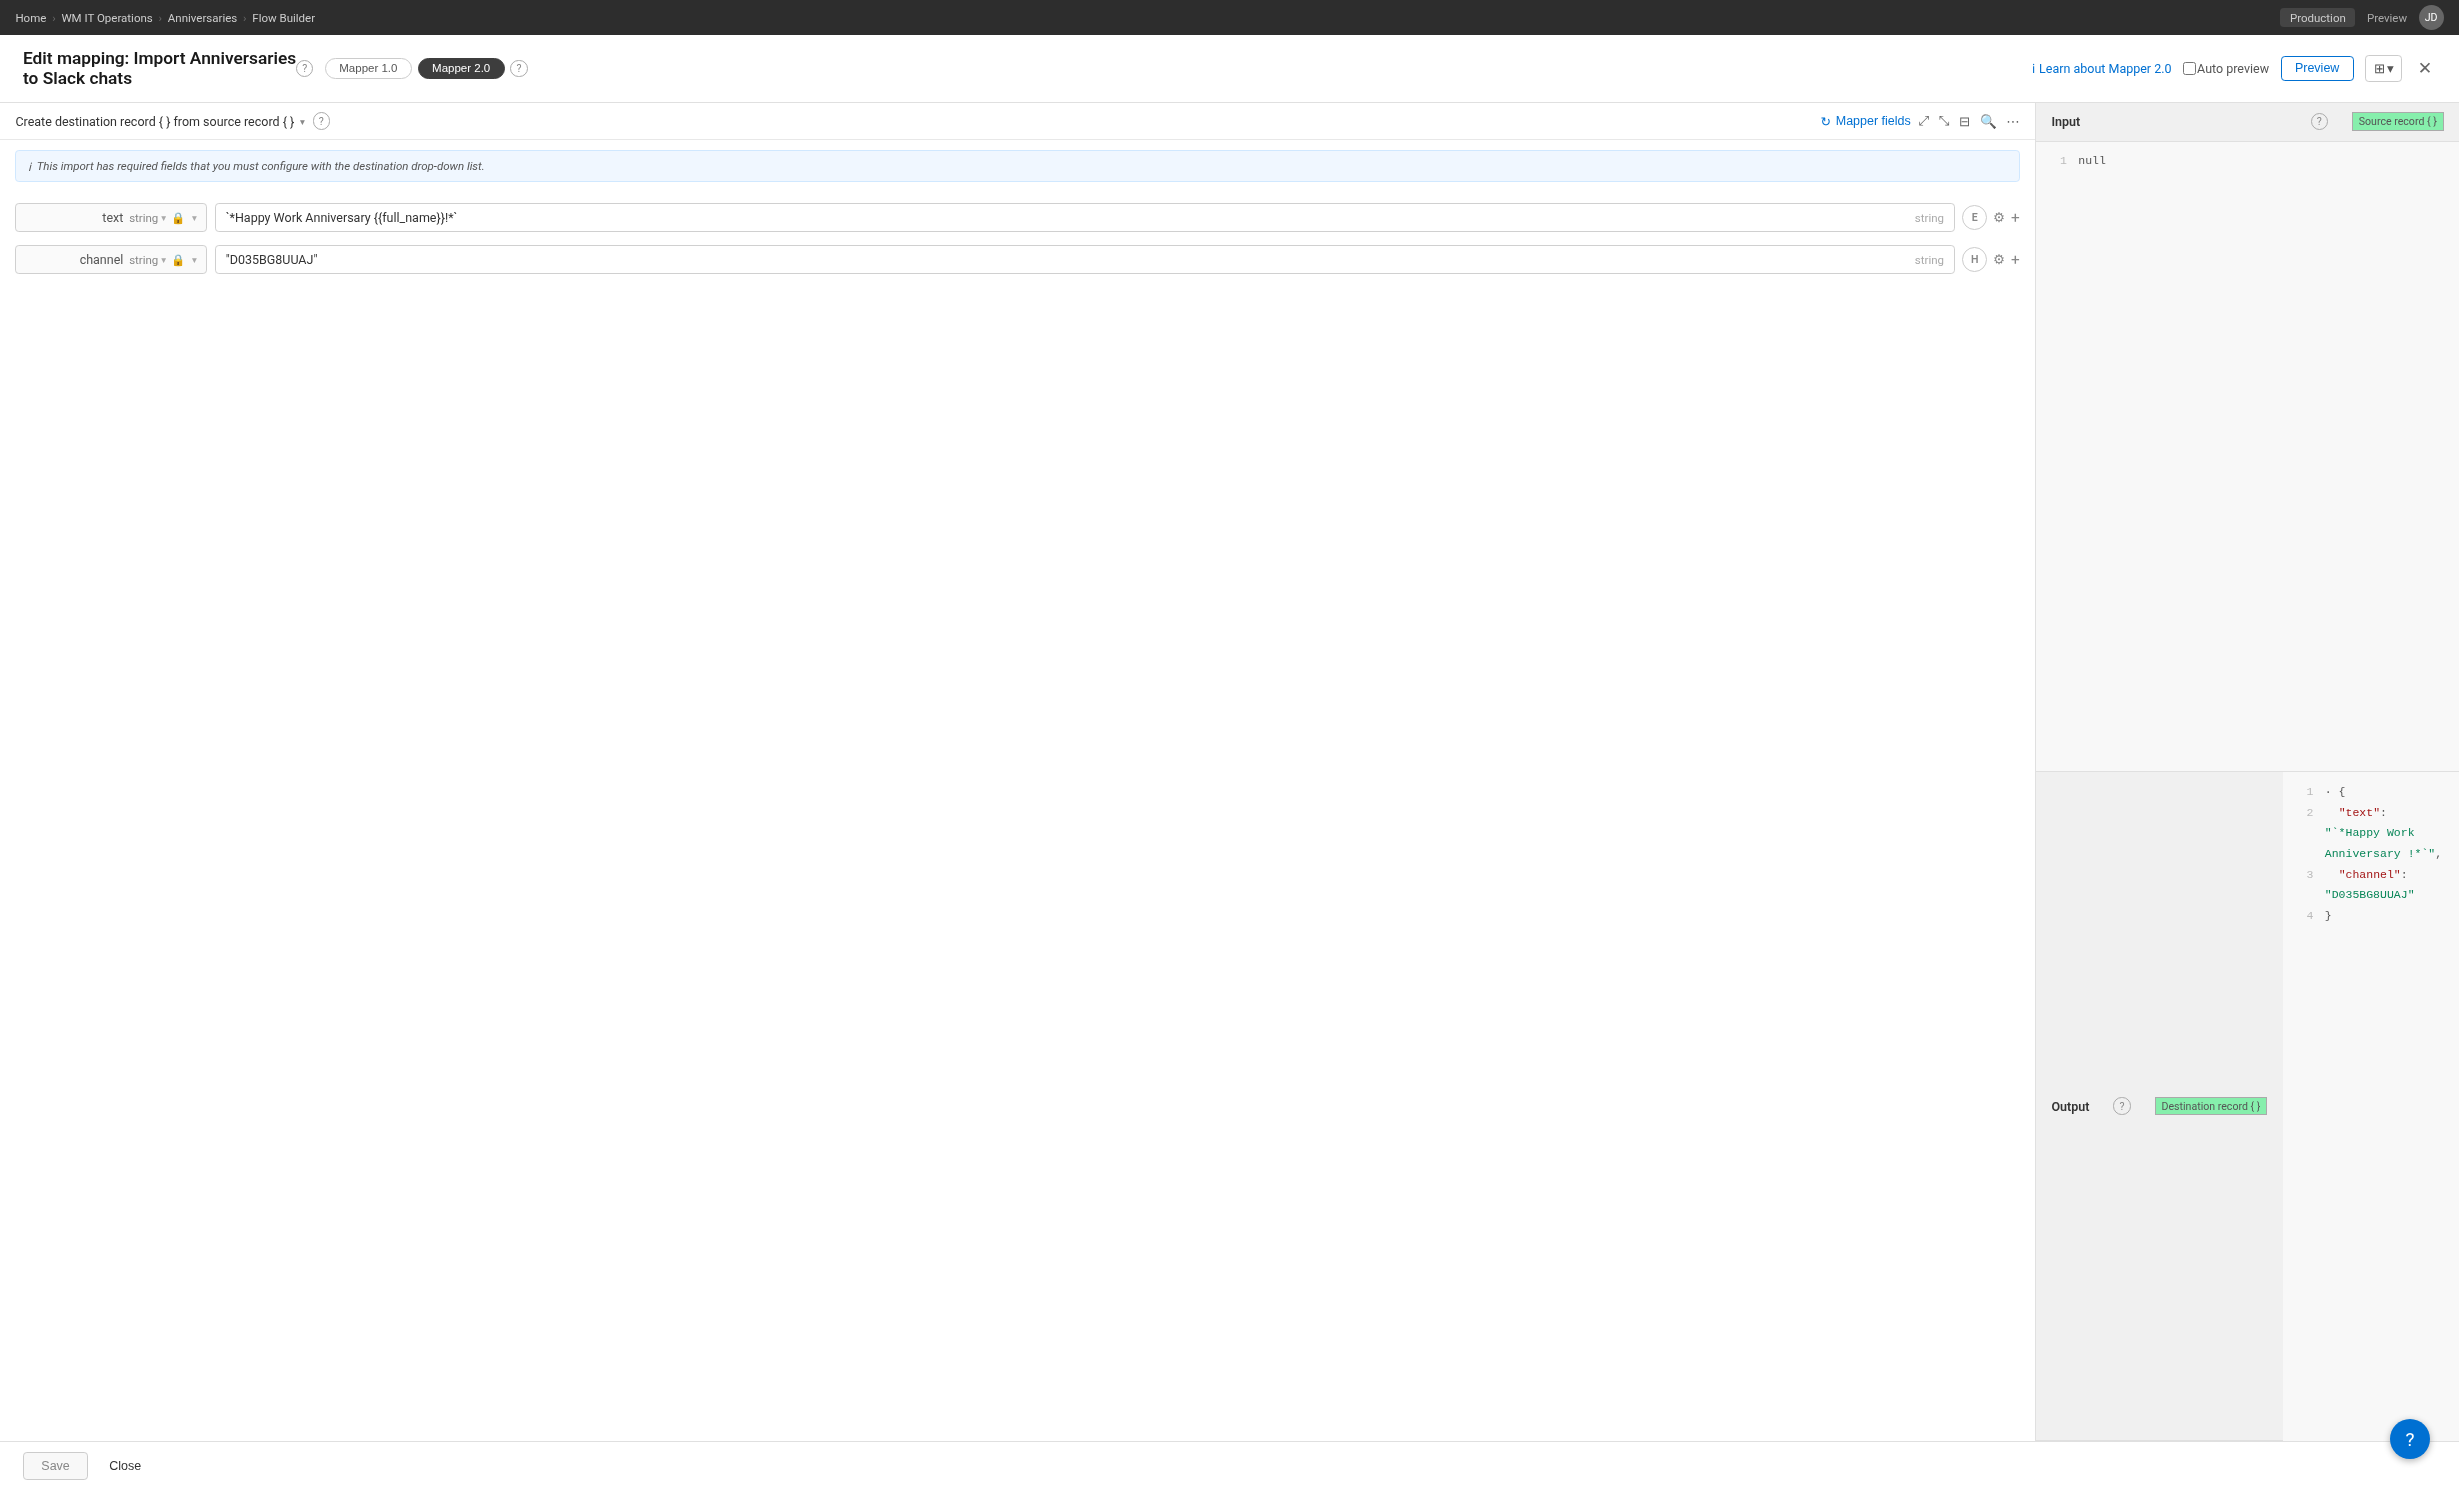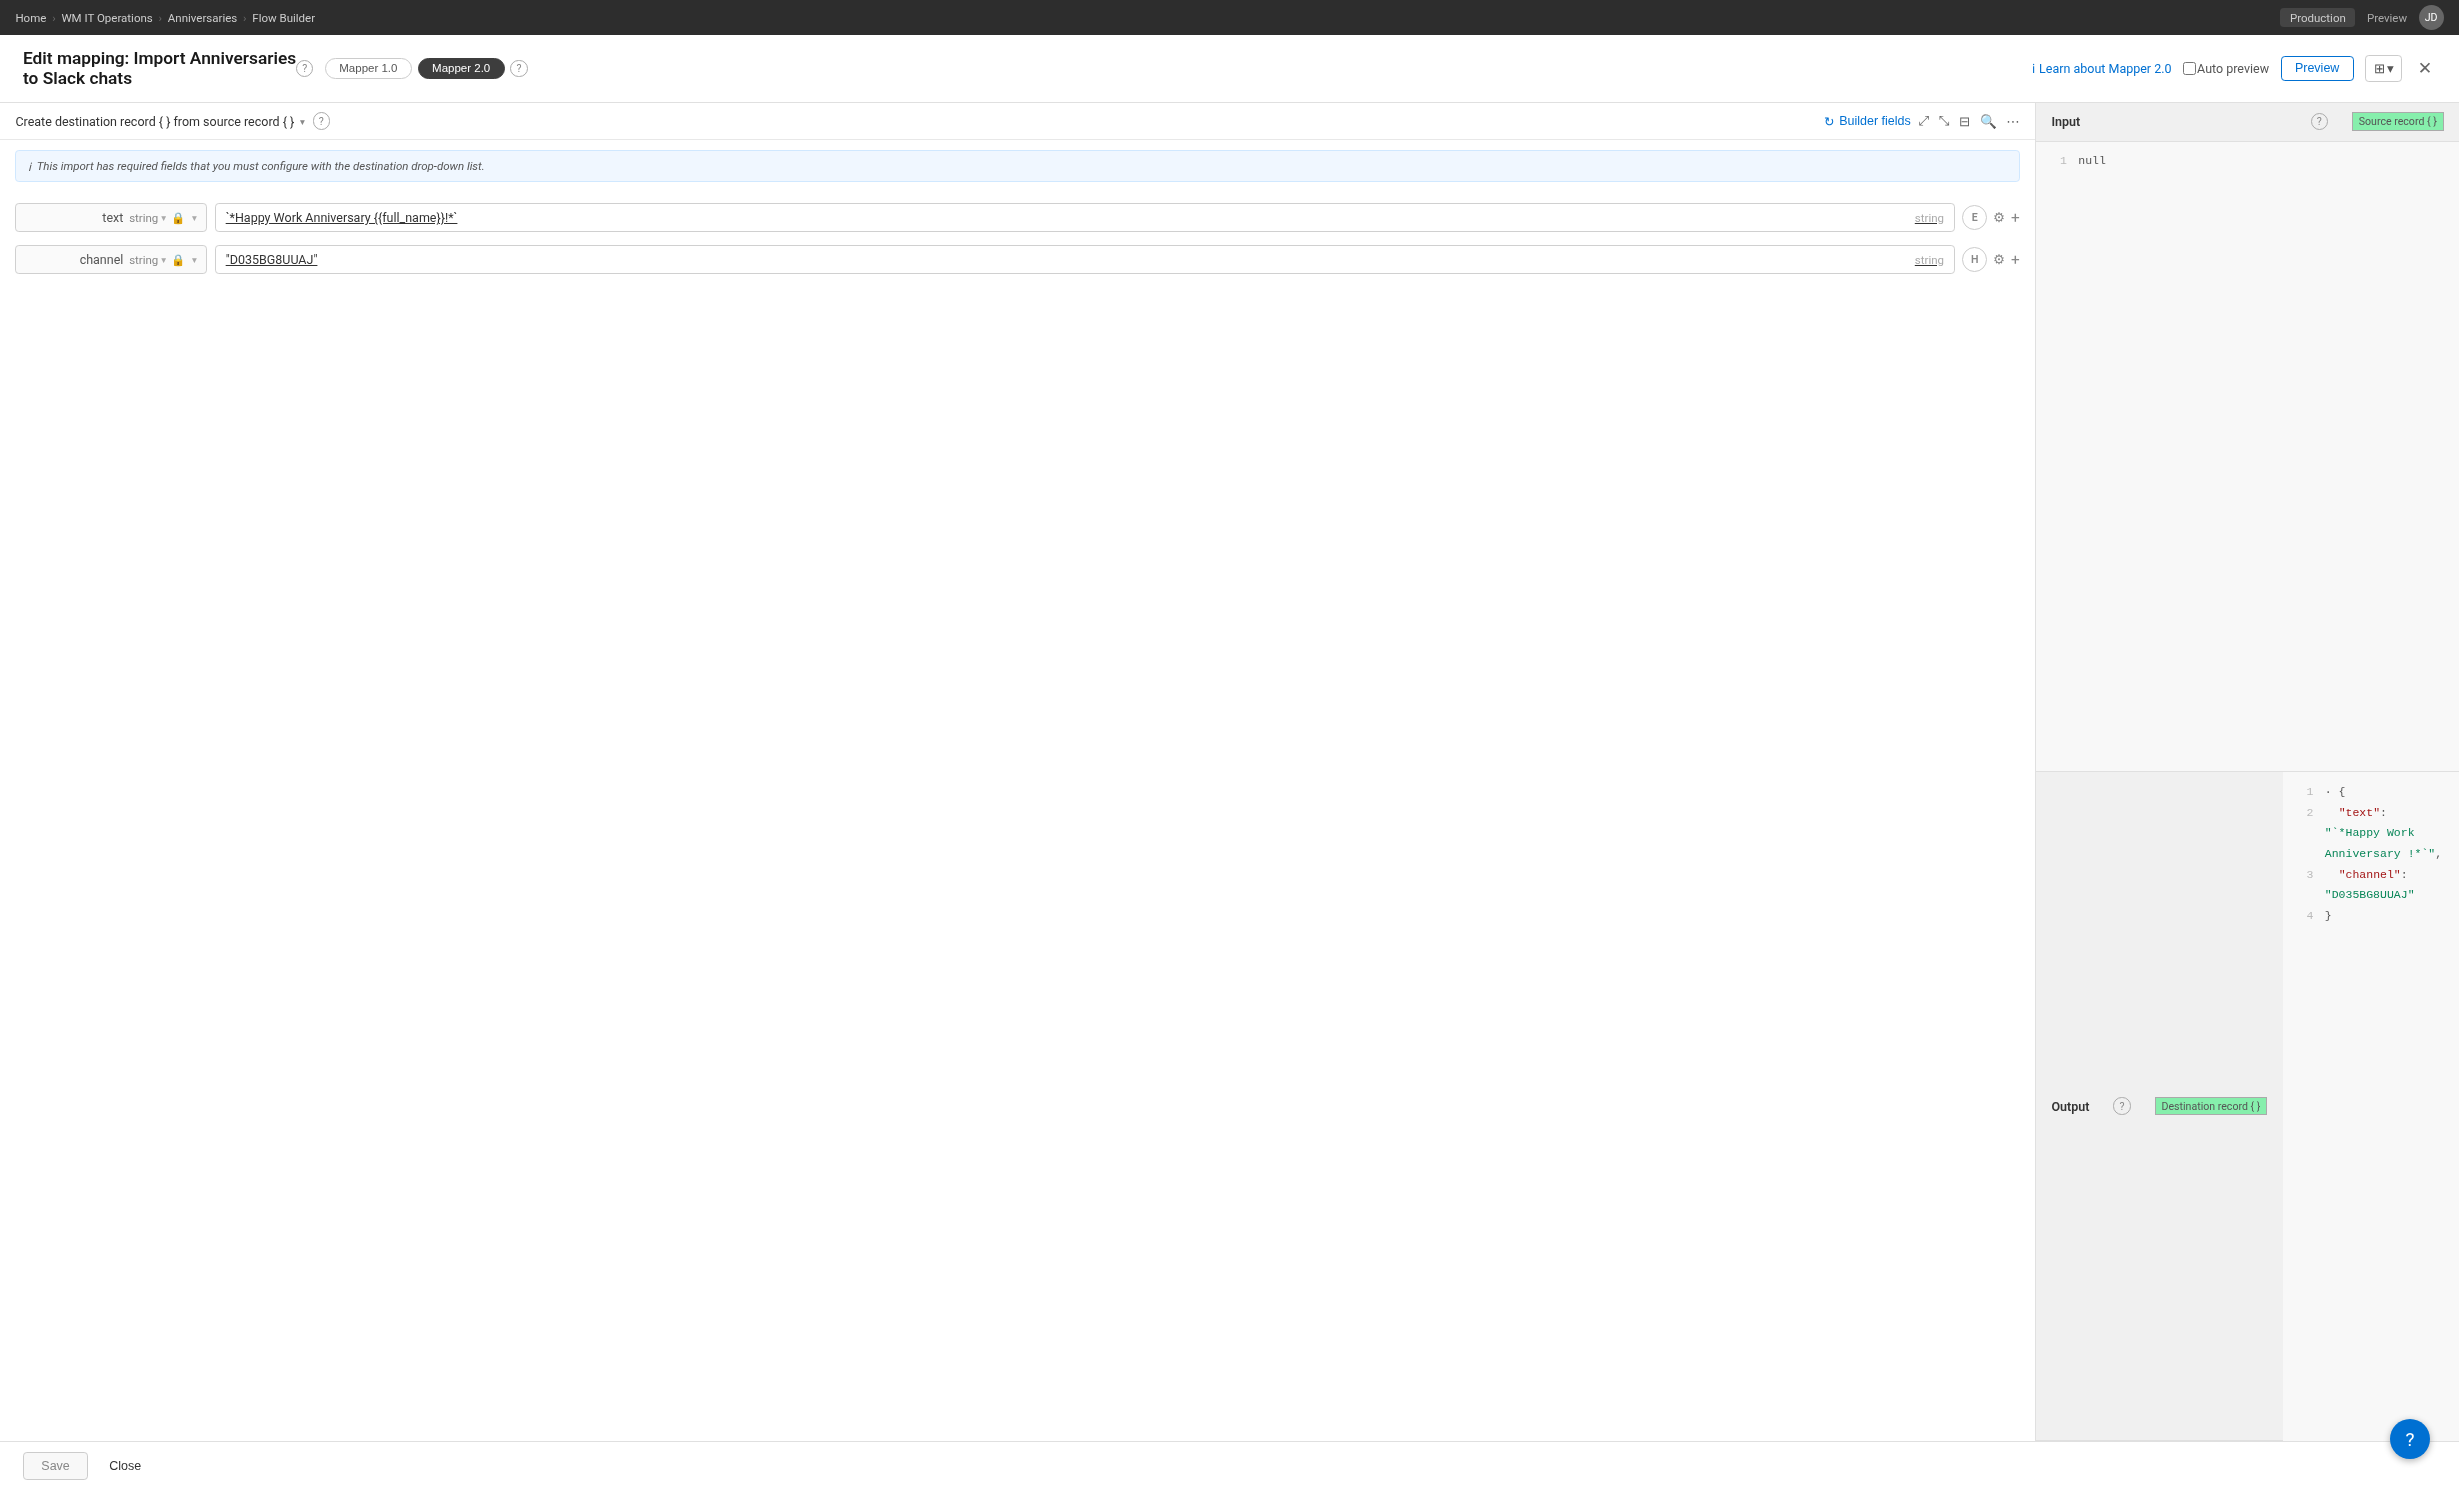--- a/index.html
+++ b/index.html
@@ -45,21 +45,21 @@
     .info-bar { background: #f0f7ff; border: 1px solid #d0e8ff; border-radius: 3.8px; margin: 9.6px 15.4px; padding: 7.7px 11.5px; font-size: 11.5px; color: #555; font-style: italic; display: flex; align-items: center; gap: 5.8px; }
 
     
     .mapping-content { padding: 11.5px 15.4px; flex: 1; }
     .mapping-row { display: flex; align-items: center; gap: 7.7px; margin-bottom: 13.4px; }
     .field-box { display: flex; align-items: center; border: 1px solid #d0d0d0; border-radius: 3.8px; background: #fafafa; padding: 5.8px 9.6px; min-width: 192px; gap: 5.8px; text-align: right; }
     .field-label { font-size: 12.5px; color: #555; flex: 1; }
     .field-type { font-size: 11.5px; color: #888; display: flex; align-items: center; gap: 2.9px; }
     .field-type-arrow { color: #aaa; font-size: 9.6px; }
     .lock-icon { color: #aaa; font-size: 11.5px; }
-    .value-box { display: flex; align-items: center; border: 1px solid #d0d0d0; border-radius: 3.8px; background: #fff; padding: 5.8px 9.6px; flex: 1; gap: 21px; font-size: 12.5px; color: #333; text-decoration: underline; }
+    .value-box { display: flex; align-items: center; border: 1px solid #d0d0d0; border-radius: 3.8px; background: #fff; padding: 5.8px 9.6px; flex: 1; gap: 21px; font-size: 12.5px; color: #333; }
     .value-type { font-size: 11.5px; color: #aaa; margin-left: auto; }
     .row-actions { display: flex; align-items: center; gap: 5.8px; }
     .action-circle { width: 25px; height: 25px; border-radius: 50%; border: 1px solid #ccc; display: flex; align-items: center; justify-content: center; font-size: 10.6px; color: #666; cursor: pointer; background: #fff; font-weight: 600; }
     .action-circle.e-circle { color: #888; }
     .action-circle.h-circle { color: #888; }
     .gear-icon { font-size: 13.4px; color: #888; cursor: pointer; }
     .plus-icon { font-size: 15.4px; color: #888; cursor: pointer; }
 
     
     .right-panel { width: 423px; background: #f8f8f8; display: flex; flex-direction: column; }
@@ -142,21 +142,21 @@
 
     <div class="mapping-toolbar">
       <div class="source-dropdown">
         <span>Create destination record { } from source record { }</span>
         <span class="arrow">▾</span>
       </div>
       <div class="question-icon">?</div>
       <div class="toolbar-spacer"></div>
       <button class="refresh-btn">
         <span>↻</span>
-        <span>Builder fields</span>
+        <span>Mapper fields</span>
       </button>
       <div class="toolbar-icons">
         <button class="toolbar-icon">⤢</button>
         <button class="toolbar-icon">⤡</button>
         <button class="toolbar-icon">⊟</button>
         <button class="toolbar-icon">🔍</button>
         <button class="toolbar-icon">⋯</button>
       </div>
     </div>
 

